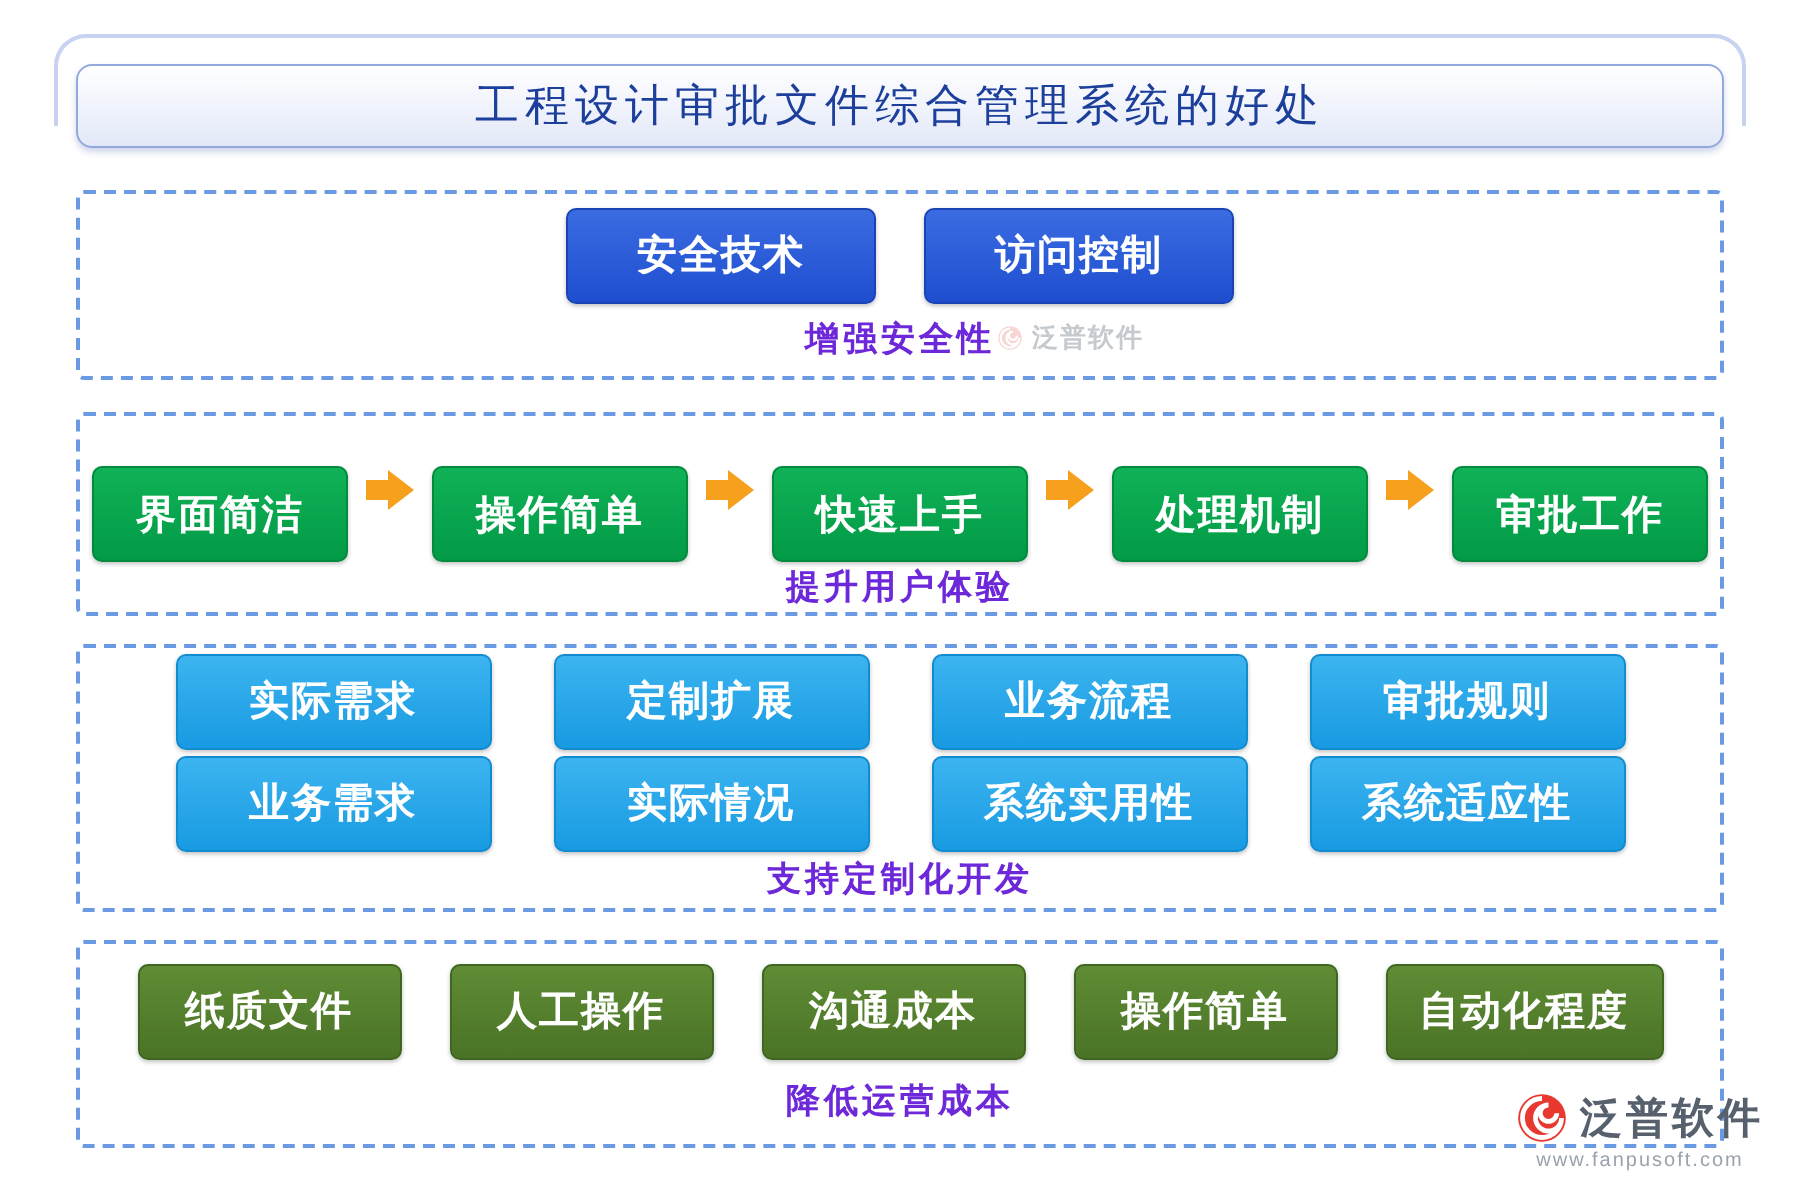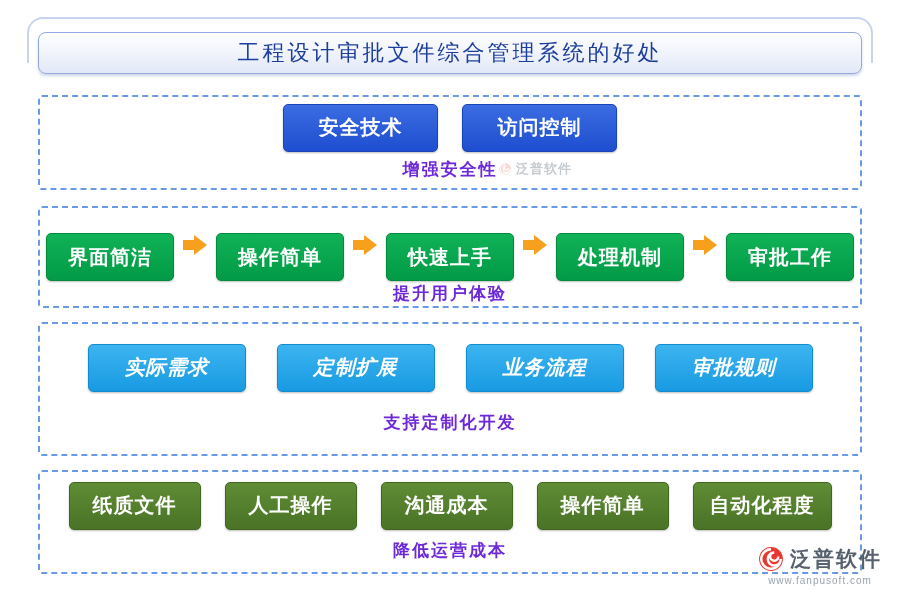--- a/index.html
+++ b/index.html
@@ -38,21 +38,21 @@
     justify-content:space-evenly; align-items:center;
   }
   .sec-1 { top:95px;  height:95px;  }
   .sec-2 { top:206px; height:102px; }
   .sec-3 { top:322px; height:134px; }
   .sec-4 { top:470px; height:104px; }
 
   .row { display:flex; align-items:center; justify-content:center; gap:24px; width:100%; }
   .sec-1 .row { gap:24px; }
   .sec-2 .row { gap:9px; }
-  .sec-3 .row { gap:31px;font-style:italic; }
+  .sec-3 .row { gap:31px; }
   .sec-4 .row { gap:24px; }
 
   .btn {
     height:48px; display:flex; align-items:center; justify-content:center;
     color:#ffffff; font-weight:bold; font-size:20px; letter-spacing:1px;
     border-radius:5px; white-space:nowrap;
     box-shadow:0 1px 2px rgba(0,0,0,0.25);
   }
   .btn-blue  { min-width:155px; padding:0 18px;
                background:linear-gradient(#3b6ce2,#1e4ecf);
@@ -146,20 +146,26 @@
   <div class="sec-label">提升用户体验</div>
 </div>
 
 <div class="section sec-3">
   <div class="row">
     <div class="btn btn-cyan">实际需求</div>
     <div class="btn btn-cyan">定制扩展</div>
     <div class="btn btn-cyan">业务流程</div>
     <div class="btn btn-cyan">审批规则</div>
   </div>
+  <div class="row">
+    <div class="btn btn-cyan">业务需求</div>
+    <div class="btn btn-cyan">实际情况</div>
+    <div class="btn btn-cyan">系统实用性</div>
+    <div class="btn btn-cyan">系统适应性</div>
+  </div>
   <div class="sec-label">支持定制化开发</div>
 </div>
 
 <div class="section sec-4">
   <div class="row">
     <div class="btn btn-olive">纸质文件</div>
     <div class="btn btn-olive">人工操作</div>
     <div class="btn btn-olive">沟通成本</div>
     <div class="btn btn-olive">操作简单</div>
     <div class="btn btn-olive">自动化程度</div>

